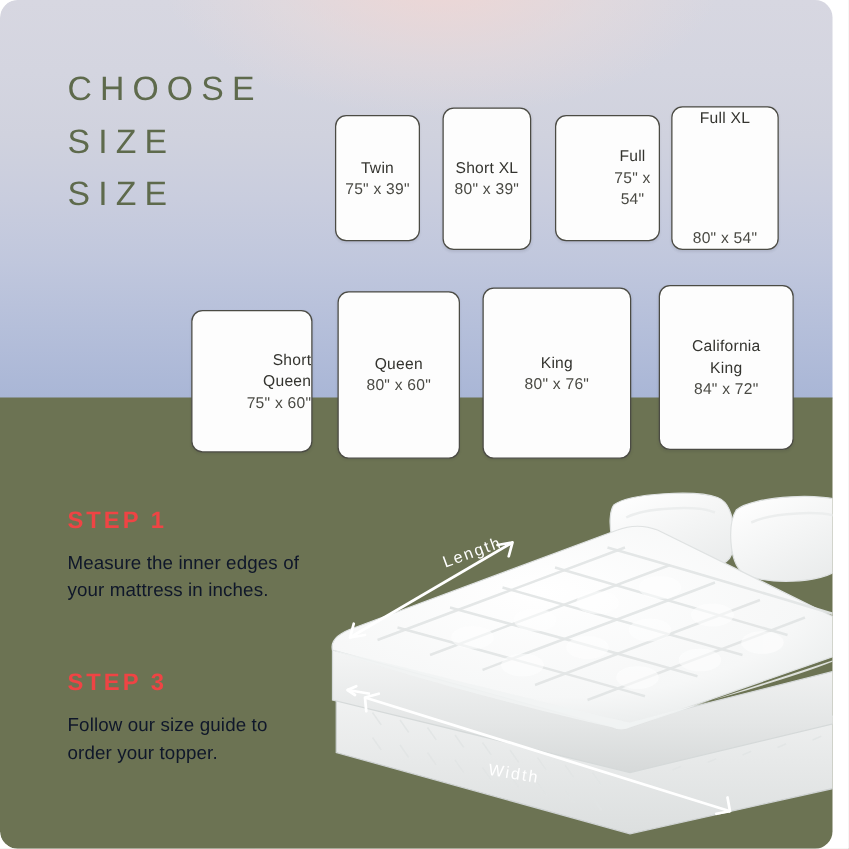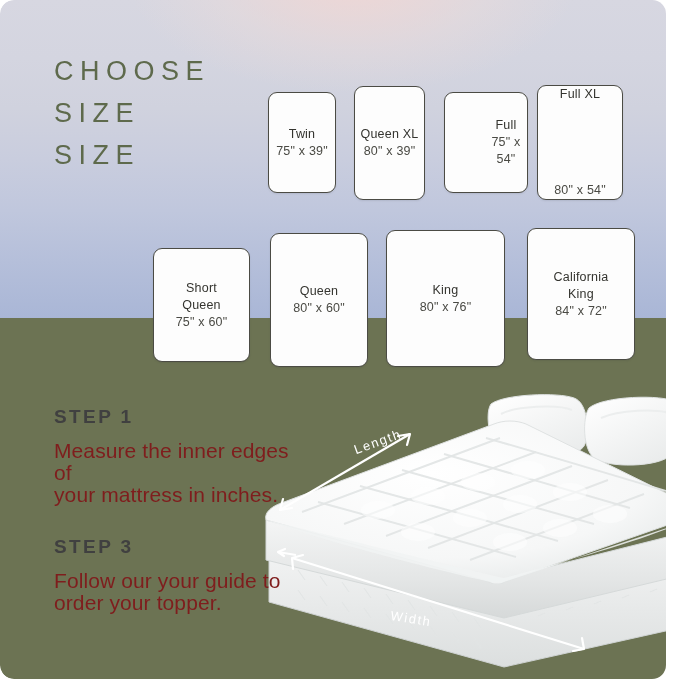--- a/index.html
+++ b/index.html
@@ -88,29 +88,29 @@
     font-size: 12.5px;
     line-height: 17px;
     text-align: center;
     letter-spacing: 0.2px;
     color: #4a4a44;
   }
 
   
   .step-block { position: absolute; z-index: 6; }
   .step-title {
-    color: #404040;
+    color: #ef4444;
     font-size: 19px;
     font-weight: bold;
     letter-spacing: 2.4px;
     margin: 0 0 12px 0;
   }
   .step-body {
-    color: #7f1d1d;
-    font-size: 21px;
+    color: #0f172a;
+    font-size: 15px;
     line-height: 22px;
     letter-spacing: 0.1px;
     margin: 0;
     max-width: 250px;
   }
 
   
   .mattress-wrap {
     position: absolute;
     left: 258px;
@@ -153,35 +153,35 @@
     <span class="hl">SIZE</span>
     <span class="hl">SIZE</span>
   </div>
 
   <div class="card" style="left:268px; top:92px; width:68px; height:101px;">
     <div class="cname">Twin</div>
     <div class="cdim">75" x 39"</div>
   </div>
 
   <div class="card" style="left:354px; top:86px; width:71px; height:114px;">
-    <div class="cname">Queen XL</div>
+    <div class="cname">Short XL</div>
     <div class="cdim">80" x 39"</div>
   </div>
 
   <div class="card" style="left:444px; top:92px; width:84px; height:101px;padding-left:40px;">
     <div class="cname">Full</div>
     <div class="cdim">75" x 54"</div>
   </div>
 
   <div class="card" style="left:537px; top:85px; width:86px; height:115px;justify-content:space-between;">
     <div class="cname">Full XL</div>
     <div class="cdim">80" x 54"</div>
   </div>
 
-  <div class="card" style="left:153px; top:248px; width:97px; height:114px;">
+  <div class="card" style="left:153px; top:248px; width:97px; height:114px;align-items:flex-end;">
     <div class="cname">Short</div>
     <div class="cname">Queen</div>
     <div class="cdim">75" x 60"</div>
   </div>
 
   <div class="card" style="left:270px; top:233px; width:98px; height:134px;">
     <div class="cname">Queen</div>
     <div class="cdim">80" x 60"</div>
   </div>
 
@@ -327,17 +327,17 @@
   <div class="dim-label" id="label-width">Width</div>
 
   <div class="step-block" style="left:54px; top:406px;">
     <p class="step-title">STEP 1</p>
     <p class="step-body">Measure the inner edges of</p>
     <p class="step-body">your mattress in inches.</p>
   </div>
 
   <div class="step-block" style="left:54px; top:536px;">
     <p class="step-title">STEP 3</p>
-    <p class="step-body">Follow our your guide to</p>
+    <p class="step-body">Follow our size guide to</p>
     <p class="step-body">order your topper.</p>
   </div>
 
 </div>
 
 </body></html>

